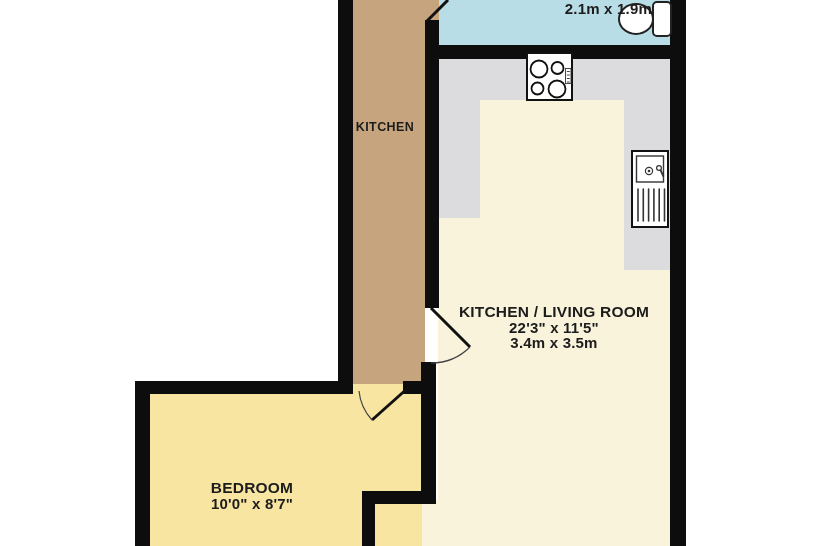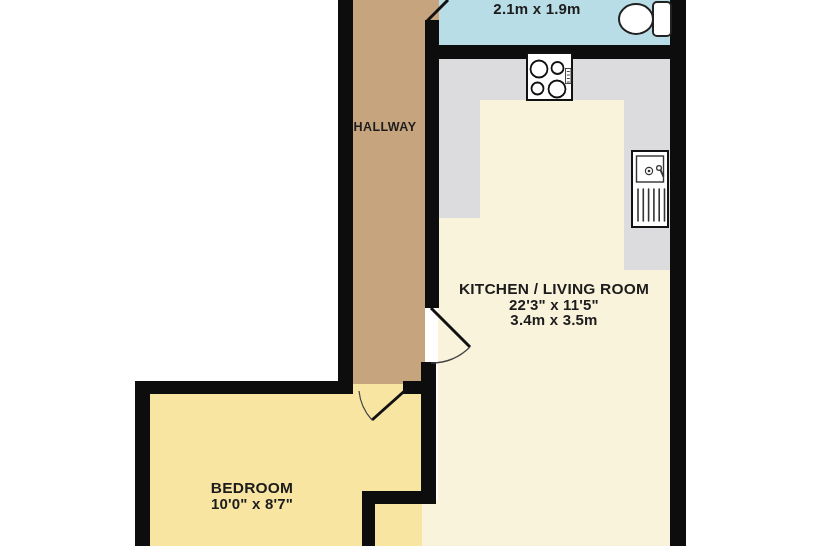--- a/index.html
+++ b/index.html
@@ -93,26 +93,26 @@
       <line x1="431" y1="308" x2="470" y2="347" stroke="#111" stroke-width="3"></line>
       <path d="M470,347 A55,55 0 0 1 431,363" fill="none" stroke="#444" stroke-width="1.2"></path>
     </g>
 
     <g>
       <line x1="409" y1="387" x2="372" y2="420" stroke="#111" stroke-width="3"></line>
       <path d="M359,391 A50,50 0 0 0 372,420" fill="none" stroke="#444" stroke-width="1.2"></path>
     </g>
   </svg>
 
-  <div class="label lbl-dims" style="left:437px;top:1px;width:200px;">2.1m x 1.9m</div>
+  <div class="label lbl-dims" style="left:452px;top:1px;width:200px;text-align:right;">2.1m x 1.9m</div>
 
-  <div class="label lbl-hallway" style="left:345px;top:121px;width:80px;">HALLWAY</div>
+  <div class="label lbl-hallway" style="left:345px;top:121px;width:80px;">KITCHEN</div>
 
   <div class="abs" style="left:424px;top:281px;width:260px;">
-    <div class="label lbl-room" style="position:static;">KITCHEN / LIVING ROOM</div>
+    <div class="label lbl-room" style="position:static;margin-top:23px;">KITCHEN / LIVING ROOM</div>
     <div class="label lbl-dims" style="position:static;">22'3" x 11'5"</div>
     <div class="label lbl-dims" style="position:static;">3.4m x 3.5m</div>
   </div>
 
   <div class="abs" style="left:152px;top:480px;width:200px;">
     <div class="label lbl-room" style="position:static;">BEDROOM</div>
     <div class="label lbl-dims" style="position:static;">10'0" x 8'7"</div>
   </div>
 
 </div>

